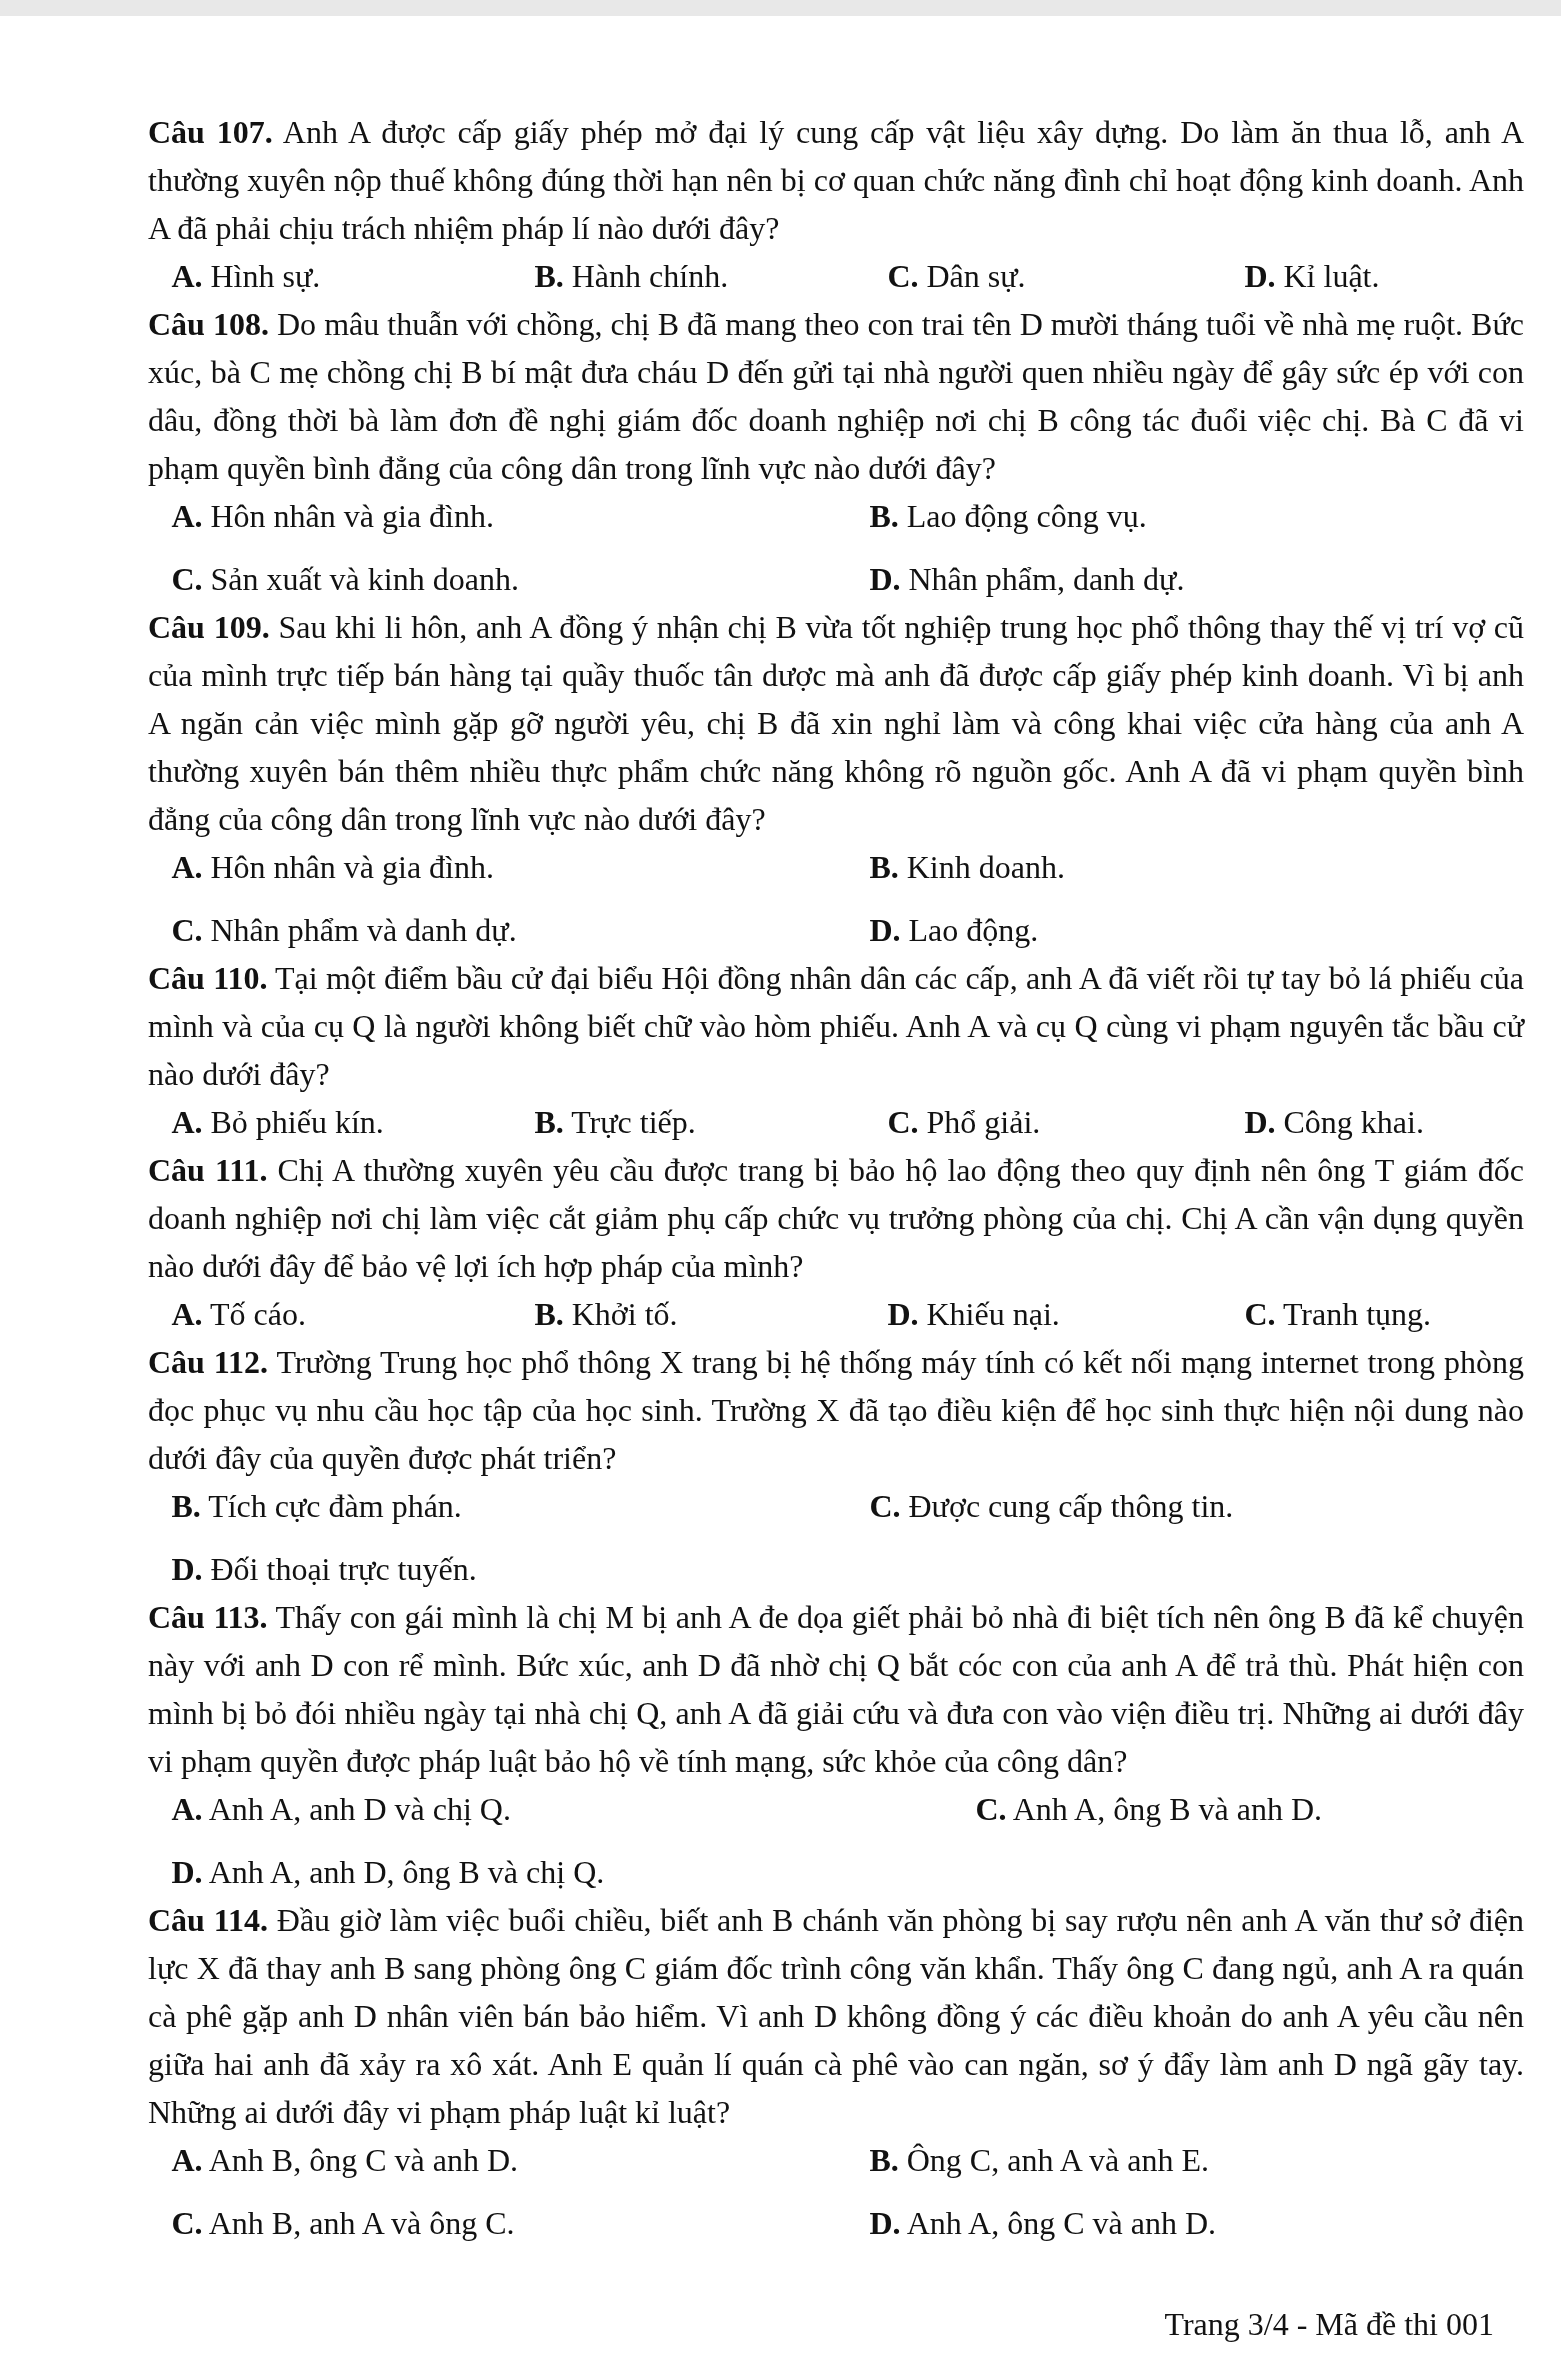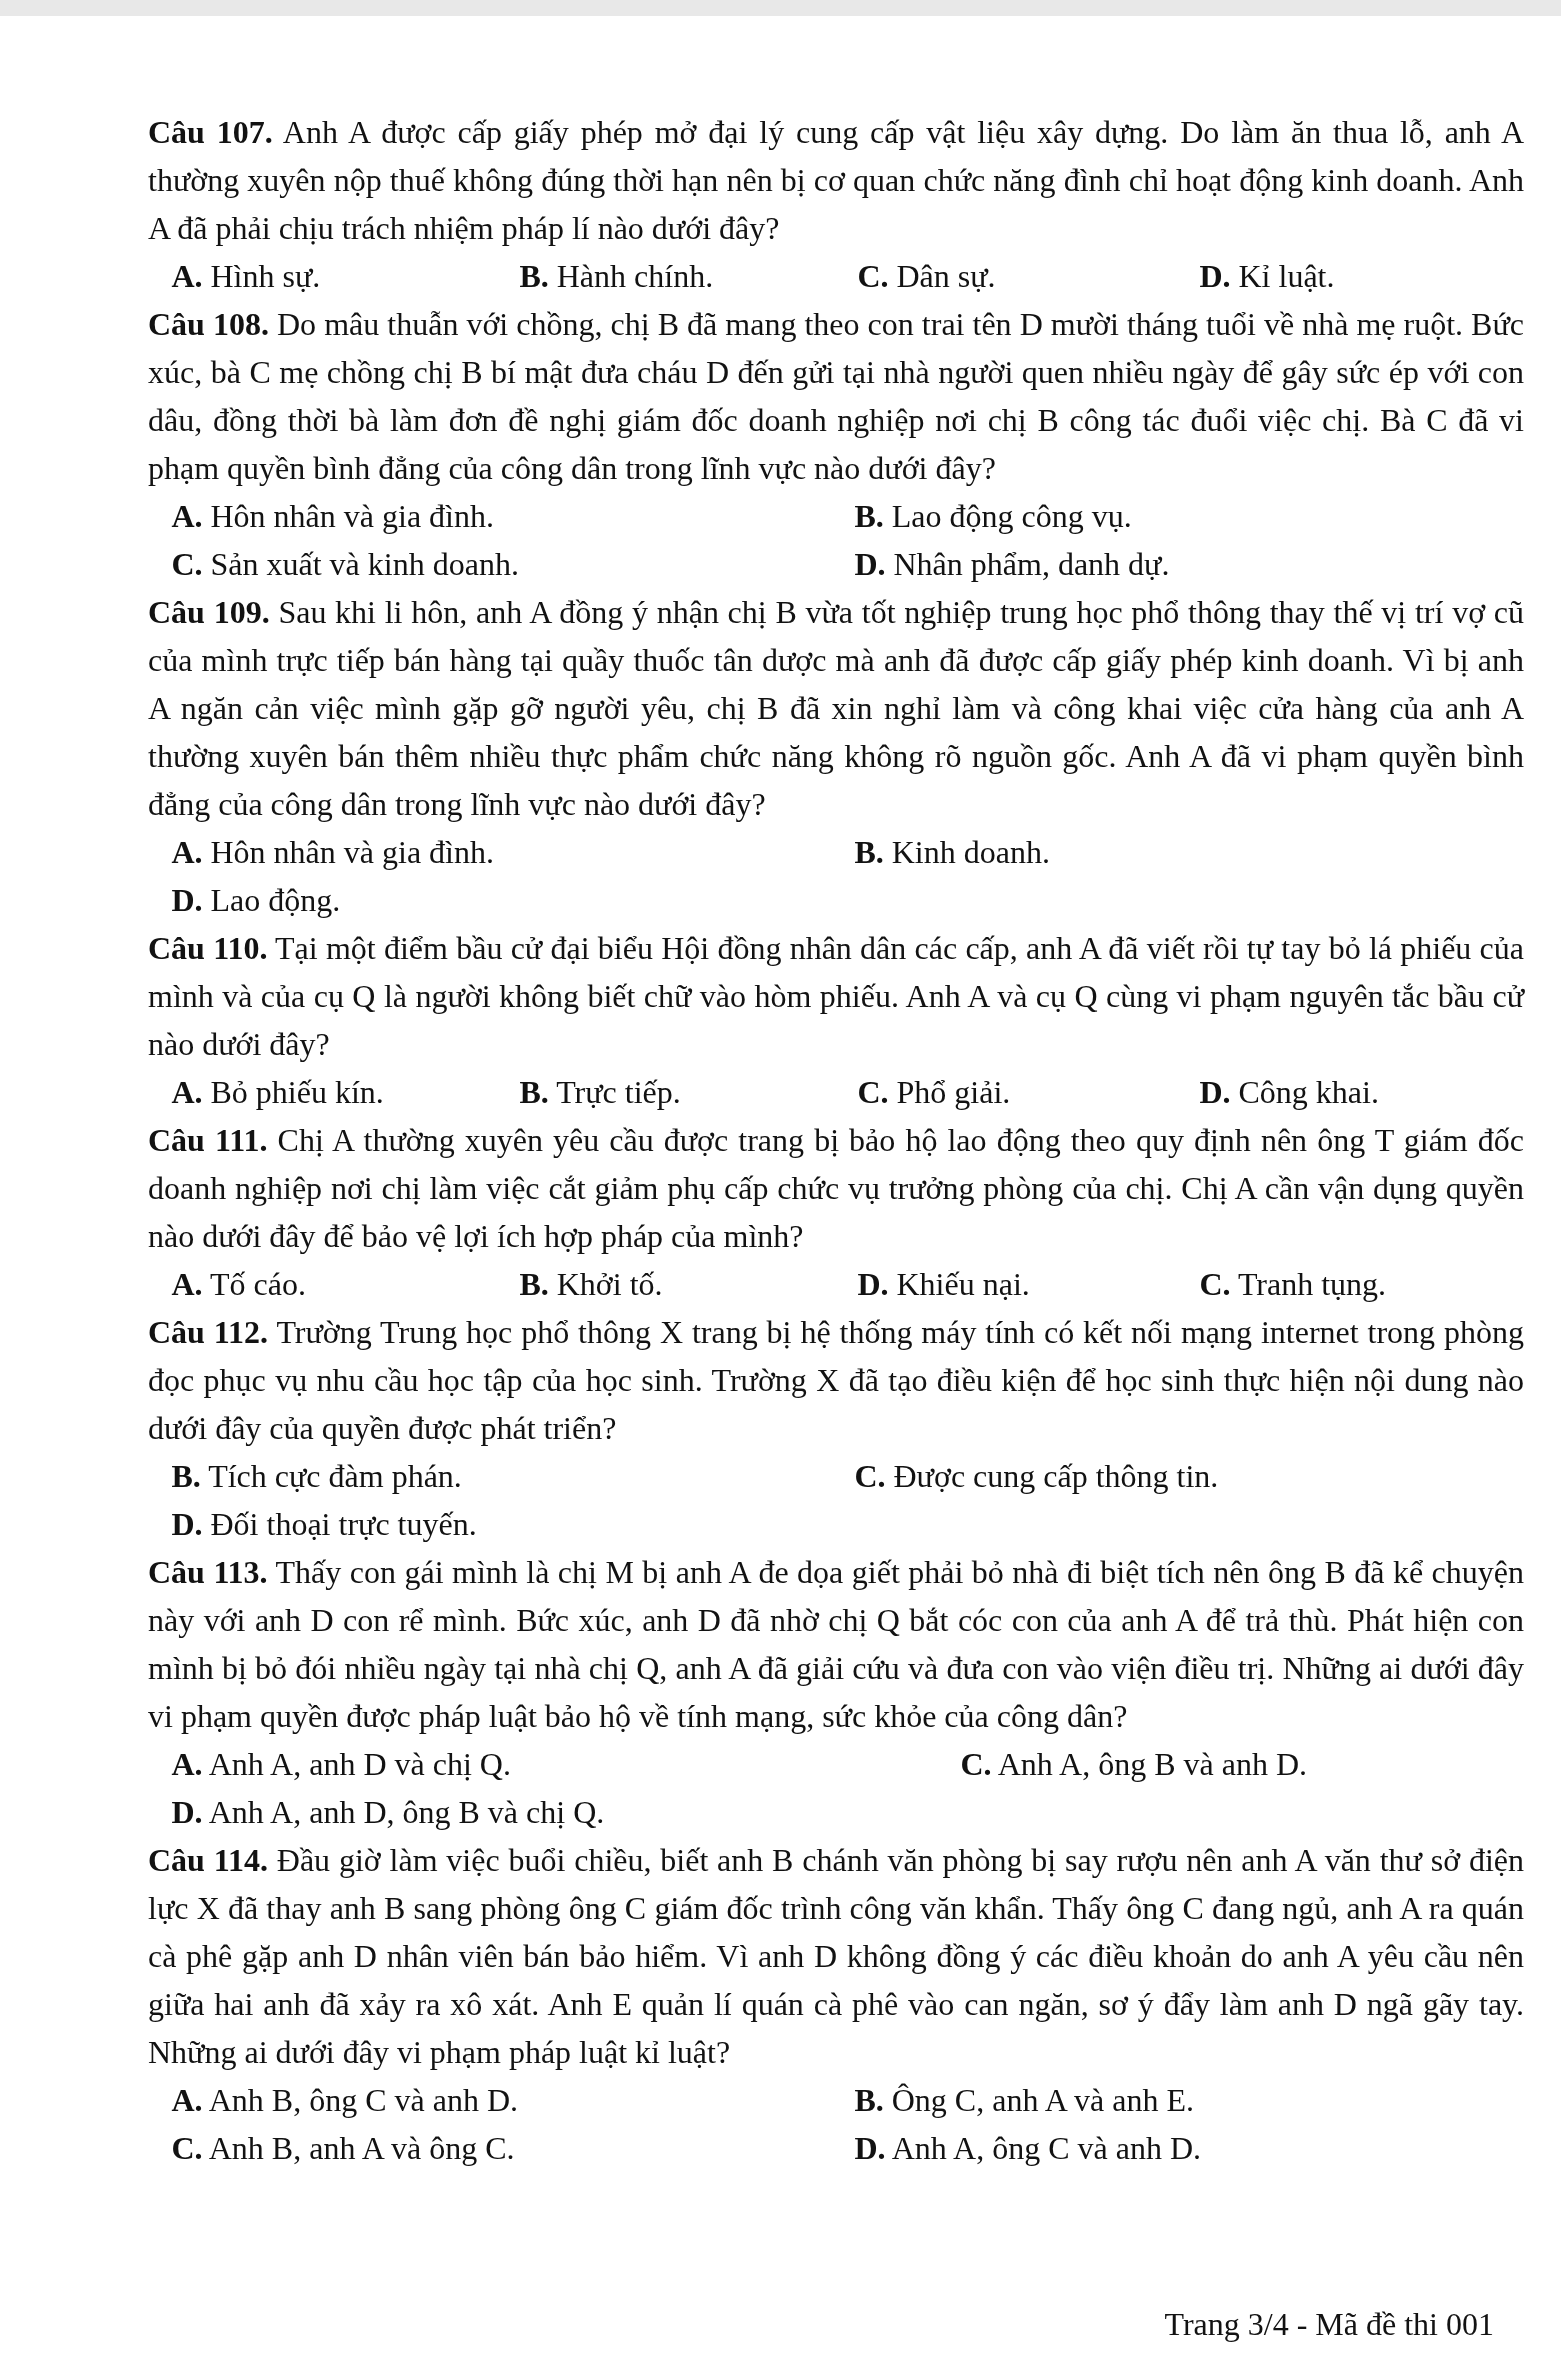--- a/index.html
+++ b/index.html
@@ -23,20 +23,21 @@
   .question { margin: 0; }
   .q-para {
     margin: 0;
     text-align: justify;
   }
   .q-num { font-weight: bold; }
   .opt-label { font-weight: bold; }
   .options {
     display: grid;
     padding-left: 23.4px;
+    gap: 15px;
   }
   .options.cols-4 { grid-template-columns: 348px 338px 342px 1fr; }
   .options.cols-2 { grid-template-columns: 683px 1fr; }
   .options.cols-2-wide { grid-template-columns: 789px 1fr; }
   .option { white-space: nowrap; }
   .footer {
     position: absolute;
     top: 2284px;
     right: 67px;
     white-space: nowrap;
@@ -73,20 +74,21 @@
 </div>
   </section>
 
   <section class="question">
     <p class="q-para"><b class="q-num">Câu 109.</b> <span class="q-text">Sau khi li hôn, anh A đồng ý nhận chị B vừa tốt nghiệp trung học phổ thông thay thế vị trí vợ cũ của mình trực tiếp bán hàng tại quầy thuốc tân dược mà anh đã được cấp giấy phép kinh doanh. Vì bị anh A ngăn cản việc mình gặp gỡ người yêu, chị B đã xin nghỉ làm và công khai việc cửa hàng của anh A thường xuyên bán thêm nhiều thực phẩm chức năng không rõ nguồn gốc. Anh A đã vi phạm quyền bình đẳng của công dân trong lĩnh vực nào dưới đây?</span></p>
     <div class="options cols-2">
   <span class="option"><b class="opt-label">A.</b> <span class="opt-text">Hôn nhân và gia đình.</span></span>
 
   <span class="option"><b class="opt-label">B.</b> <span class="opt-text">Kinh doanh.</span></span>
 
+  <span class="option"><b class="opt-label">C.</b> <span class="opt-text">Nhân phẩm và danh dự.</span></span>
 
   <span class="option"><b class="opt-label">D.</b> <span class="opt-text">Lao động.</span></span>
 </div>
   </section>
 
   <section class="question">
     <p class="q-para"><b class="q-num">Câu 110.</b> <span class="q-text">Tại một điểm bầu cử đại biểu Hội đồng nhân dân các cấp, anh A đã viết rồi tự tay bỏ lá phiếu của mình và của cụ Q là người không biết chữ vào hòm phiếu. Anh A và cụ Q cùng vi phạm nguyên tắc bầu cử nào dưới đây?</span></p>
     <div class="options cols-4">
   <span class="option"><b class="opt-label">A.</b> <span class="opt-text">Bỏ phiếu kín.</span></span>
 

